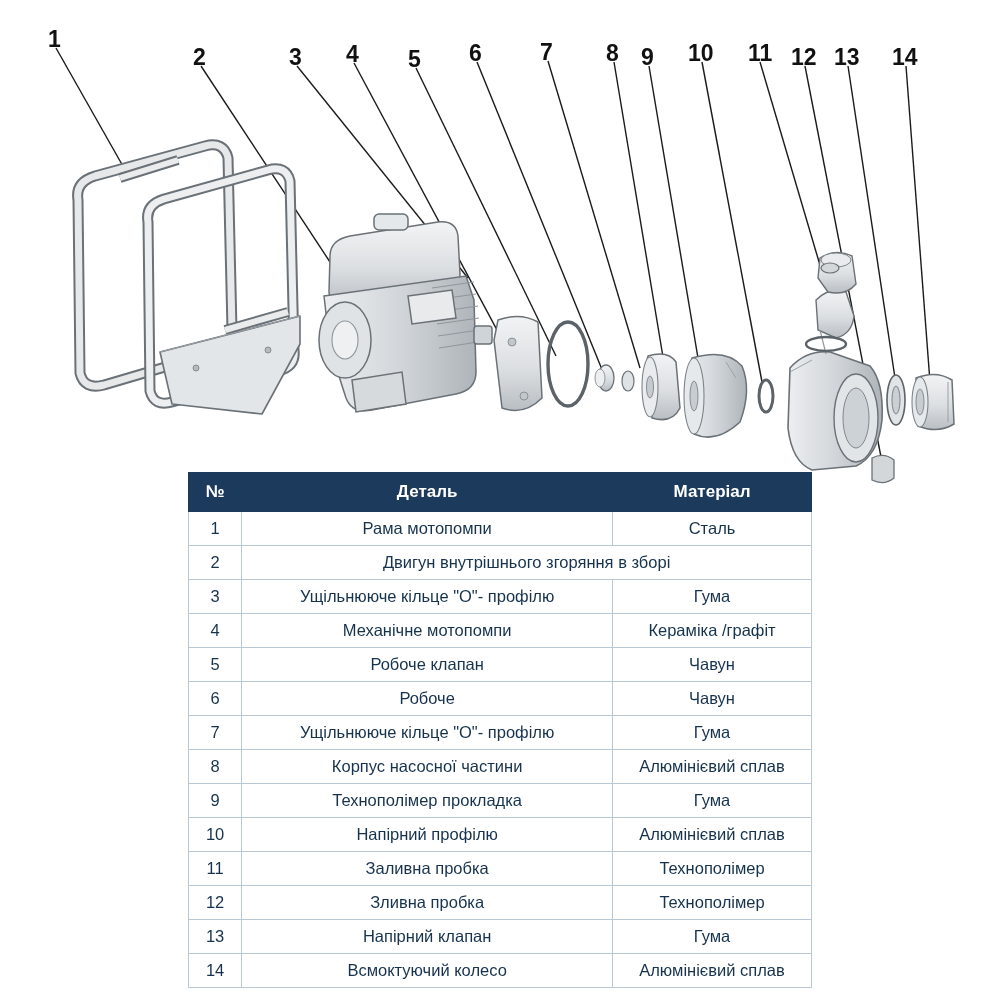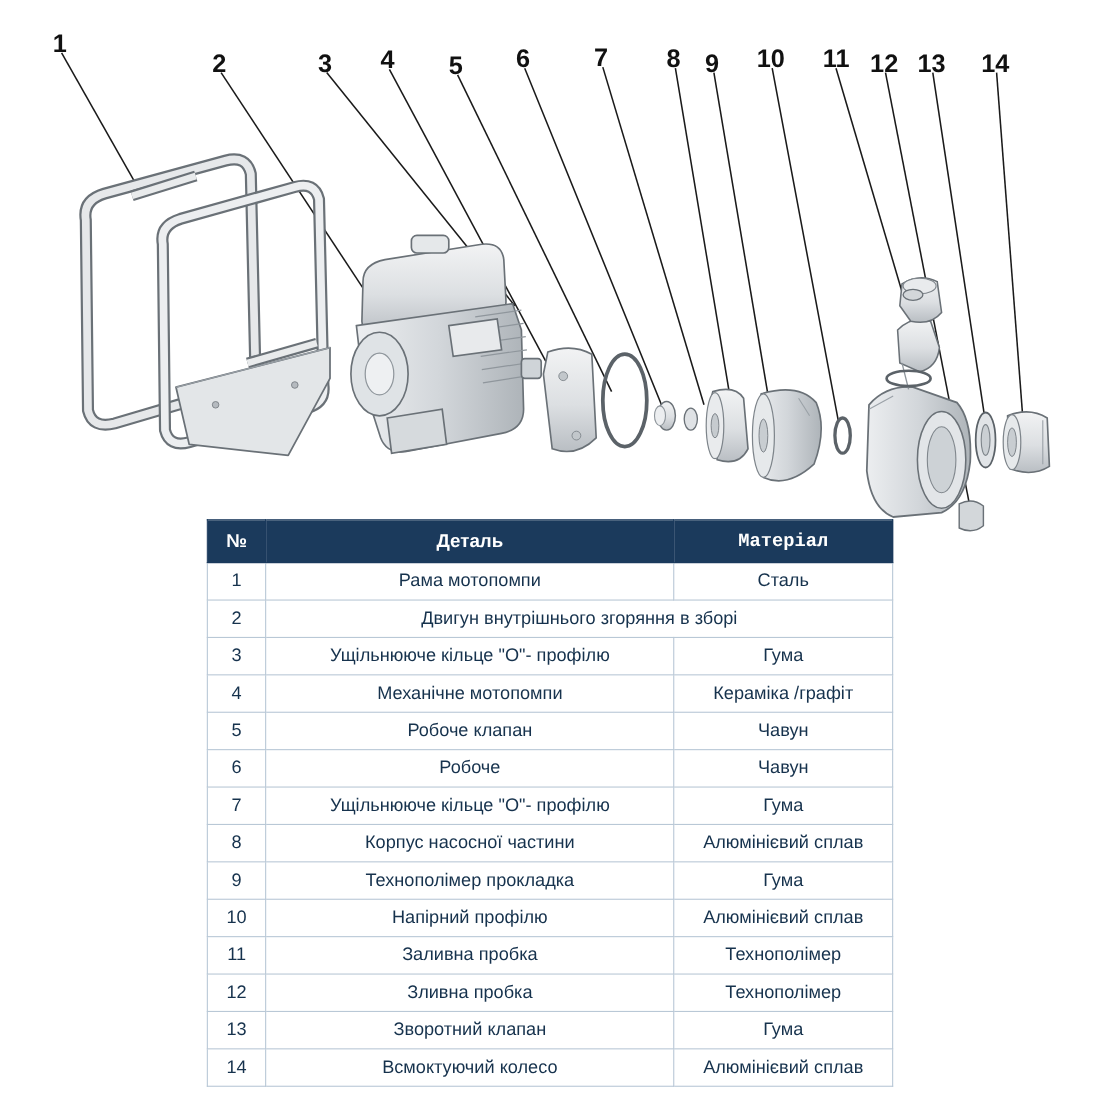--- a/index.html
+++ b/index.html
@@ -67,21 +67,21 @@
     text-align: center;
     padding: 5px 3px;
     background: #ffffff;
     height: 23px;
   }
   td.col-num { width: 46px; }
   td.col-part { width: 380px; }
   td.col-mat { width: 196px; }
   th.col-num { width: 46px; }
   th.col-part { width: 380px; }
-  th.col-mat { width: 196px; font-family: Liberation Mono, monospace; }
+  th.col-mat { width: 196px; }
   td.wide-span { text-align: center; }
 </style>
 </head>
 <body>
 
 <div id="exploded-view">
 
   <svg id="exploded-svg" width="1000" height="500" viewBox="0 0 1000 500">
 
     <defs>
@@ -319,21 +319,21 @@
           <td class="col-part">Заливна пробка</td>
           <td class="col-mat">Технополімер</td>
         </tr>
         <tr>
           <td class="col-num">12</td>
           <td class="col-part">Зливна пробка</td>
           <td class="col-mat">Технополімер</td>
         </tr>
         <tr>
           <td class="col-num">13</td>
-          <td class="col-part">Зворотний клапан</td>
+          <td class="col-part">Напірний клапан</td>
           <td class="col-mat">Гума</td>
         </tr>
         <tr>
           <td class="col-num">14</td>
           <td class="col-part">Всмоктуючий колесо</td>
           <td class="col-mat">Алюмінієвий сплав</td>
         </tr>
       </tbody>
   </table>
 </div>

